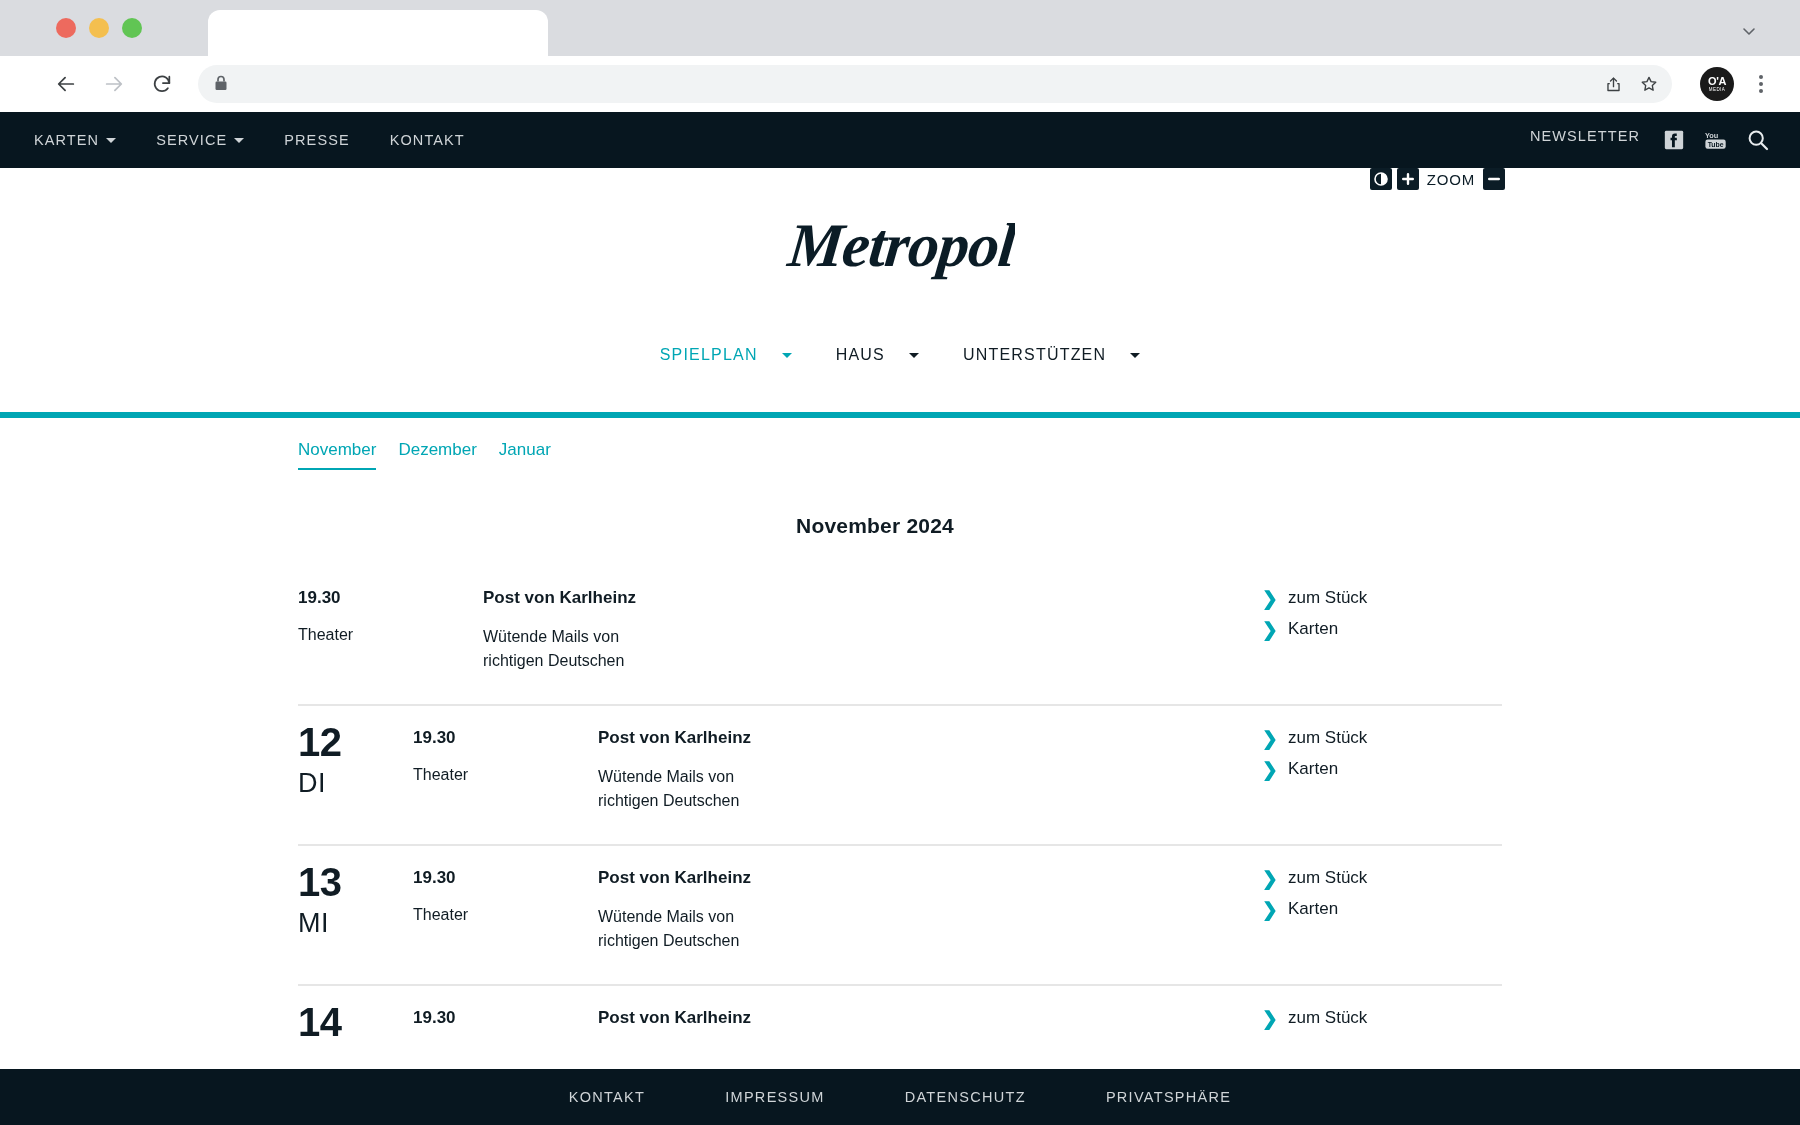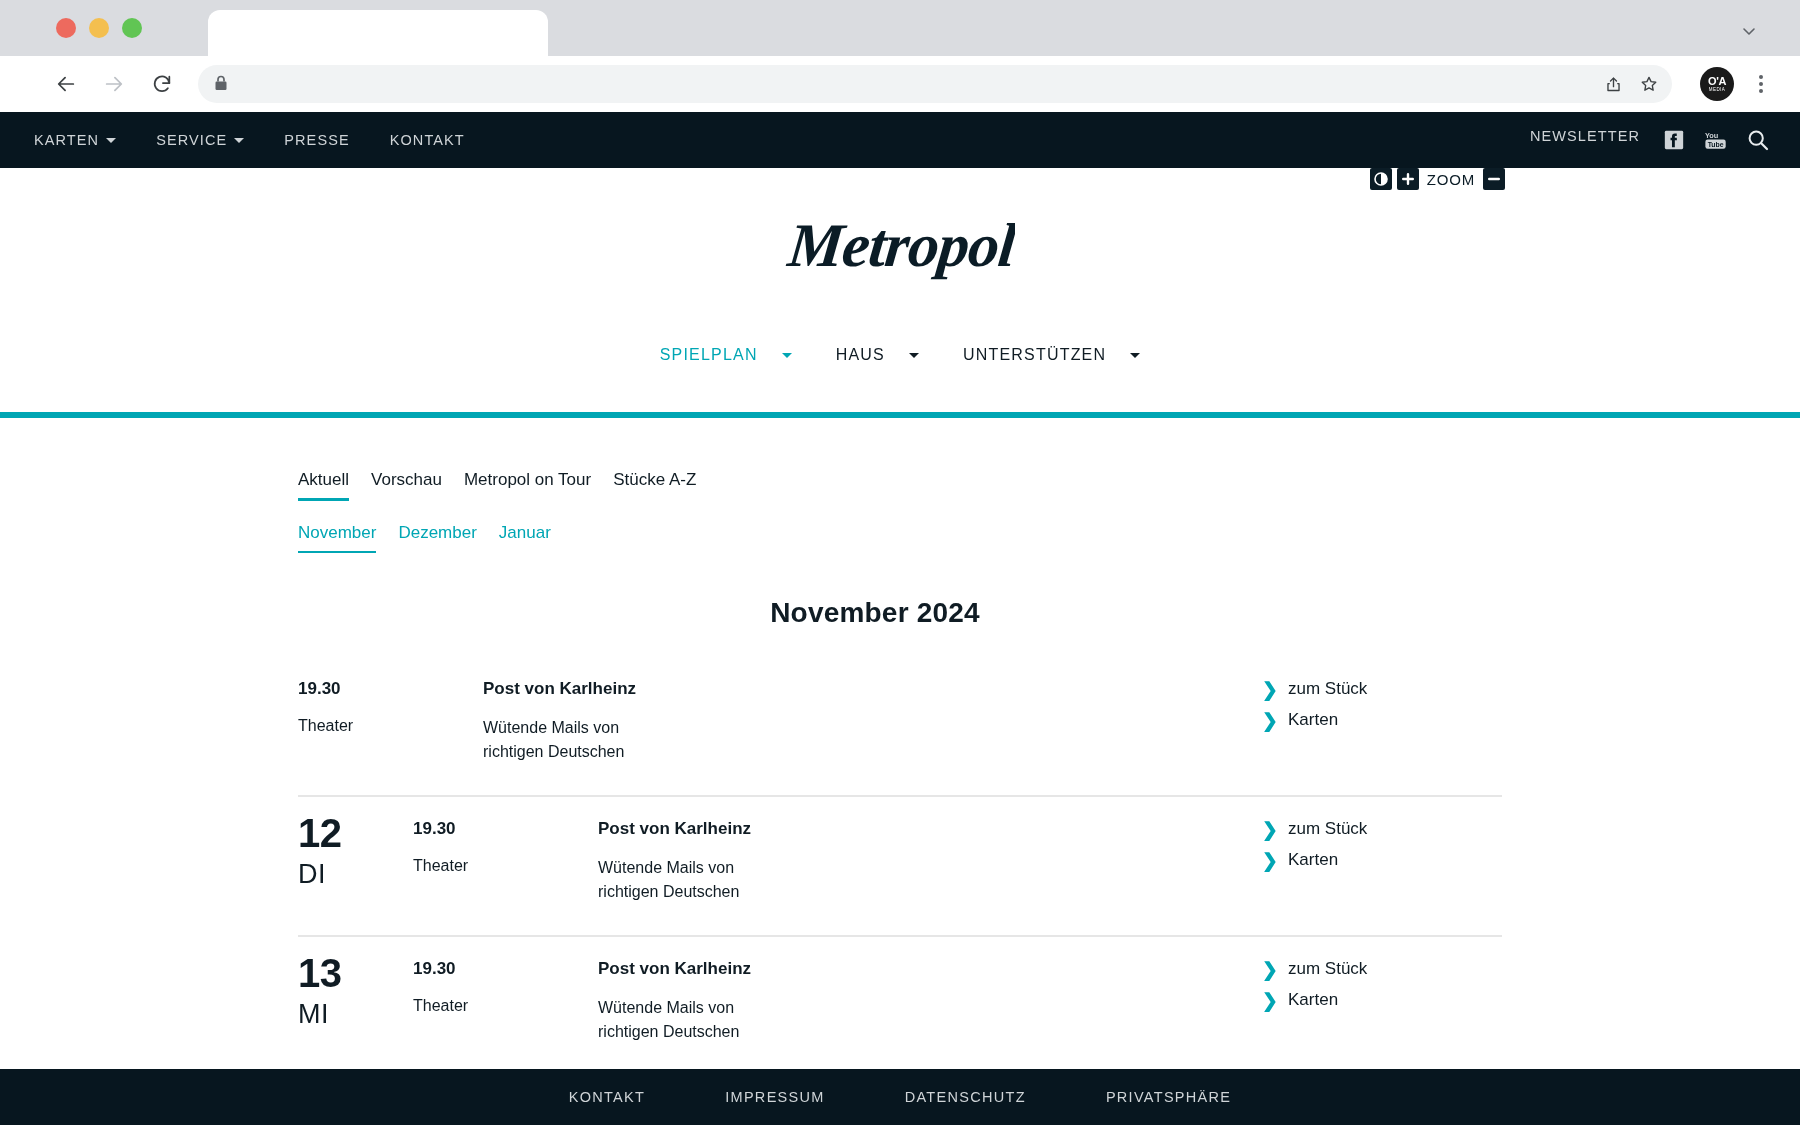--- a/index.html
+++ b/index.html
@@ -235,21 +235,21 @@
   .month-item {
     font-size: 17px;
     color: #00a6b4;
     padding-bottom: 8px;
     border-bottom: 2px solid transparent;
   }
   .month-item.active { border-bottom-color: #00a6b4; }
 
   .month-title {
     text-align: center;
-    font-size: 28px;
+    font-size: 21px;
     font-weight: 700;
     color: #101c24;
     margin-top: 44px;
     letter-spacing: 0.2px;
     padding-right: 50px;
   }
 
   .events { margin-top: 28px; padding: 0 298px 0 298px; }
 
   .event-row {
@@ -492,26 +492,20 @@
         <span>UNTERSTÜTZEN</span>
         <i class="caret-down"></i>
       </a>
     </div>
   </div>
 
   <div class="teal-rule"></div>
 
   <div class="content">
 
-    <div class="tabs-row">
-      <a class="tab-item active">Aktuell</a>
-      <a class="tab-item">Vorschau</a>
-      <a class="tab-item">Metropol on Tour</a>
-      <a class="tab-item">Stücke A-Z</a>
-    </div>
 
     <div class="months-row">
       <a class="month-item active">November</a>
       <a class="month-item">Dezember</a>
       <a class="month-item">Januar</a>
     </div>
 
     <h1 class="month-title">November 2024</h1>
 
     <div class="events">

